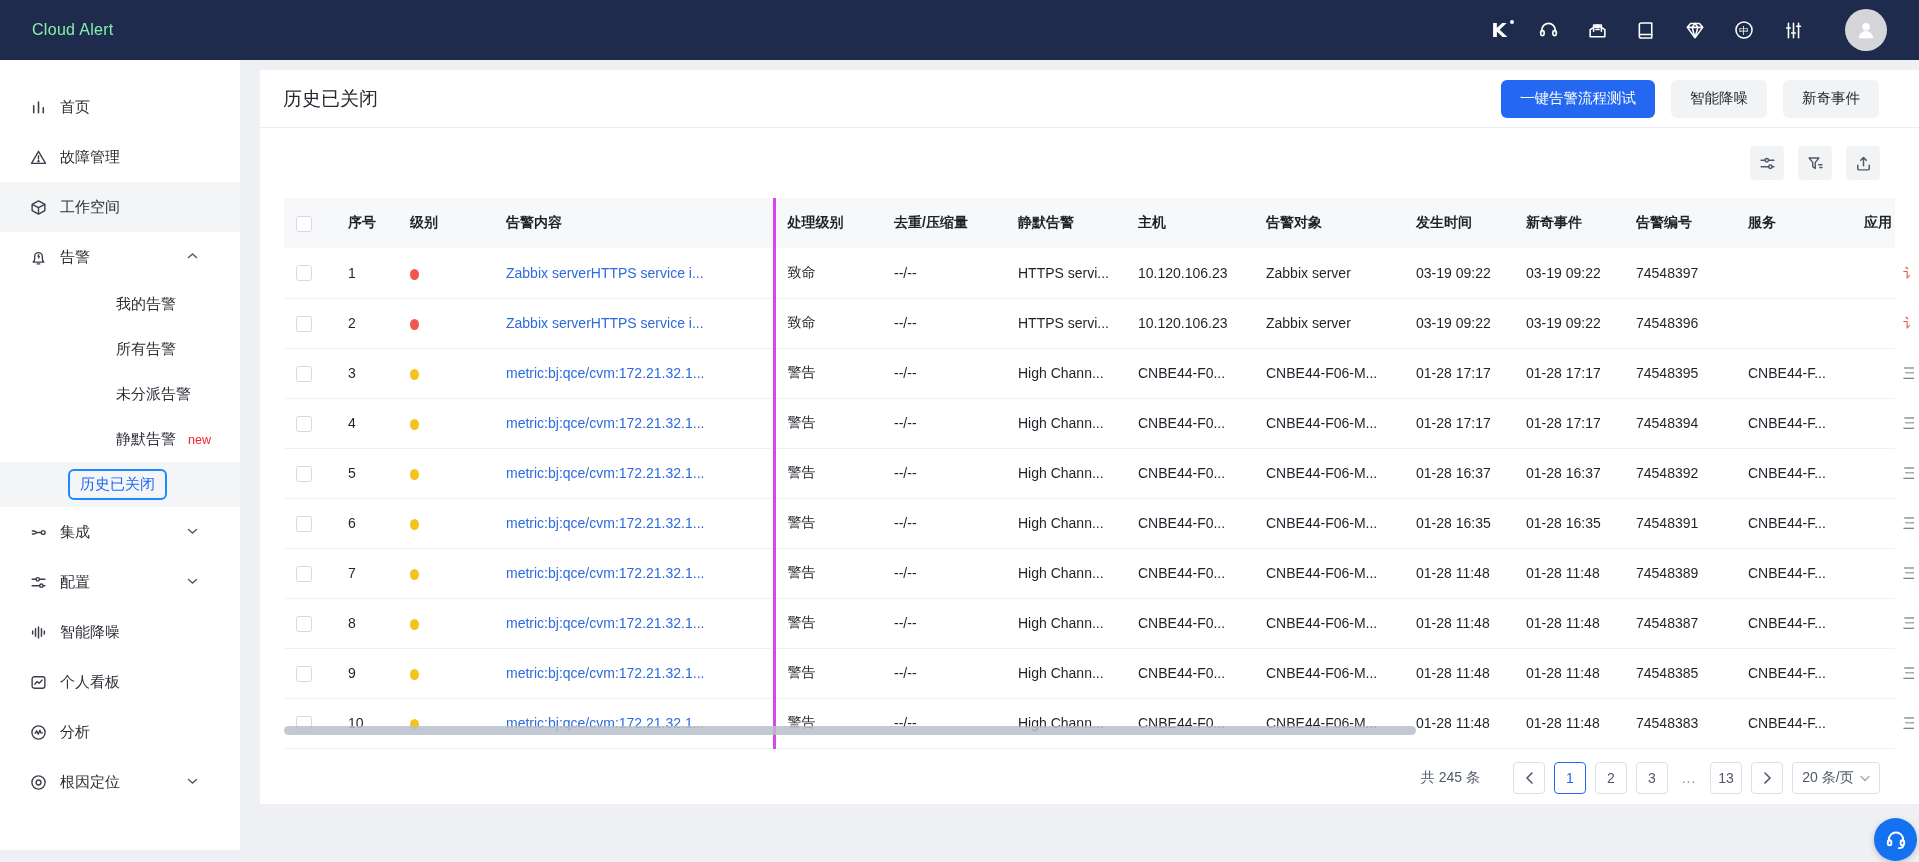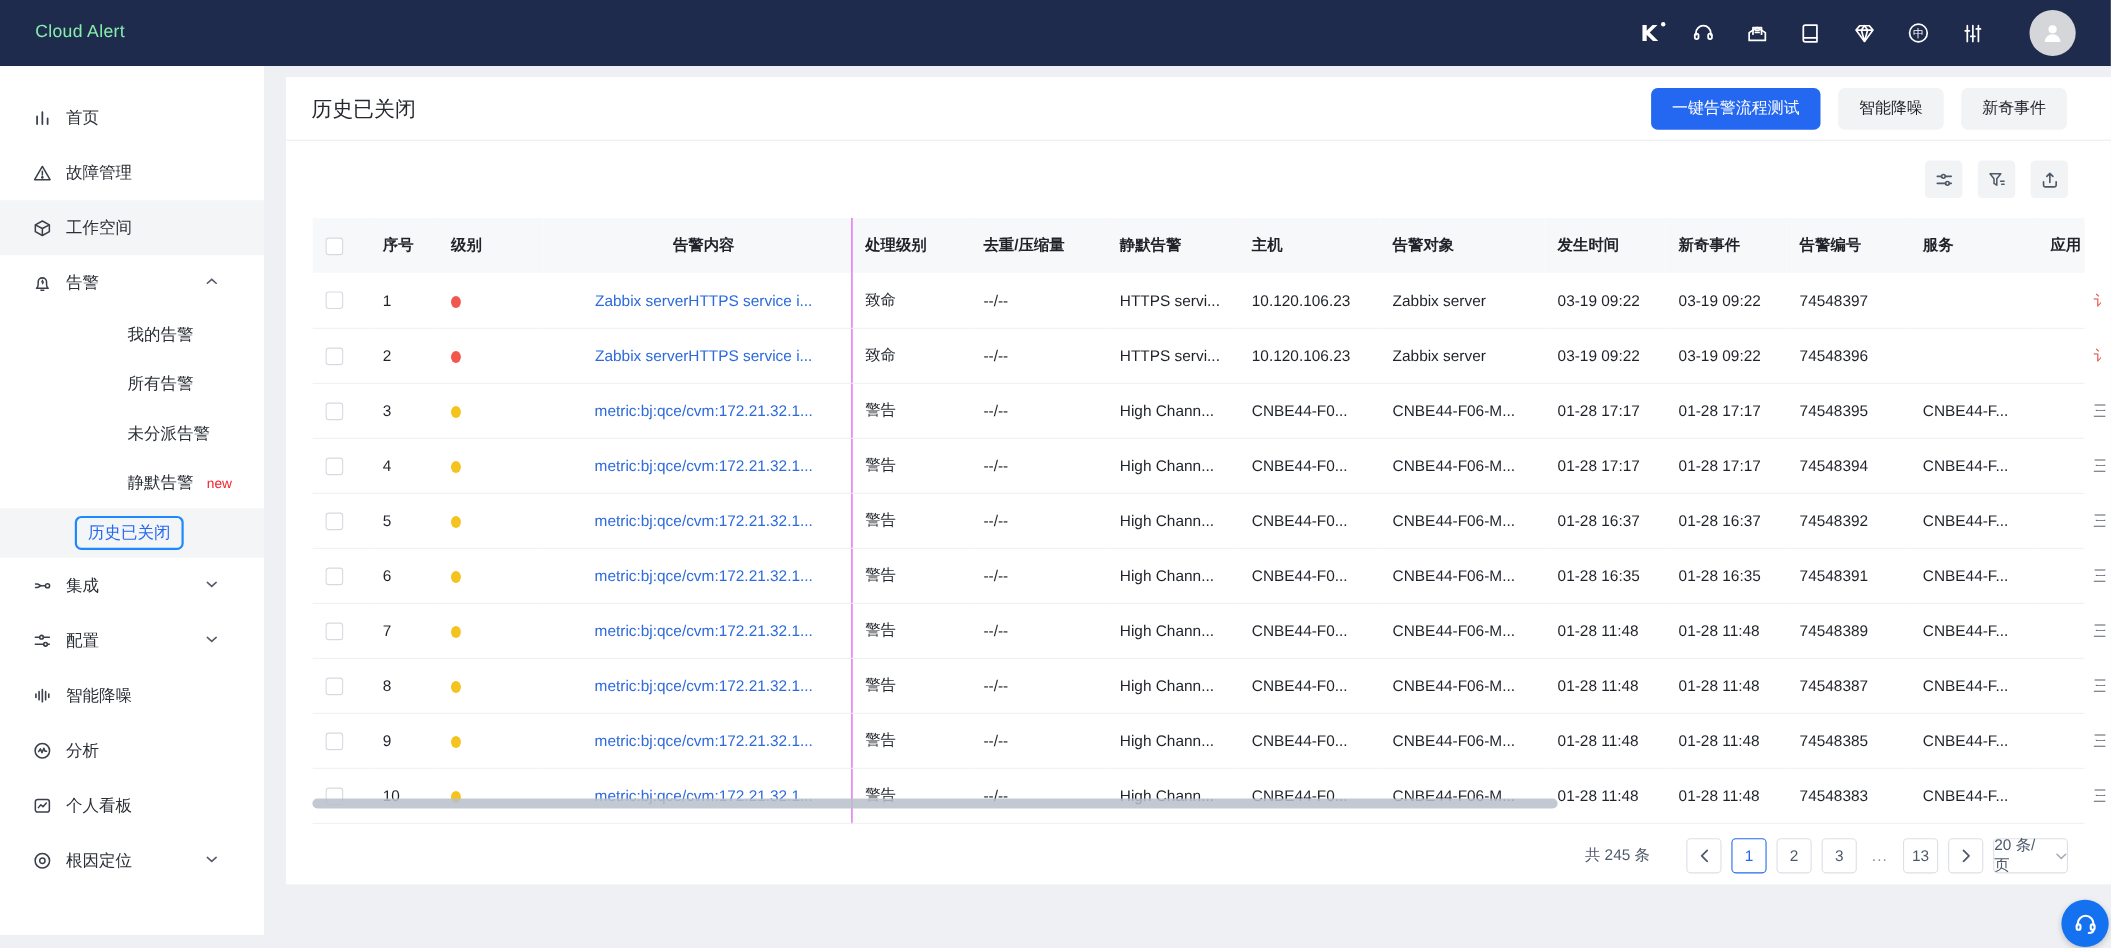--- a/index.html
+++ b/index.html
@@ -52,21 +52,21 @@
   .toolbar { display:flex; justify-content:flex-end; gap:14px; padding:18px 39px 10px 0; }
   .tool-btn { width:34px; height:34px; border-radius:4px; background:#f2f3f5; border:none;
     display:flex; align-items:center; justify-content:center; color:#4e5969; cursor:pointer; }
 
   .table-wrap { margin:8px 24px 0 24px; overflow:hidden; position:relative; }
   table { border-collapse:collapse; table-layout:fixed; width:1658px; font-size:14px; color:#1f2329; }
   thead th { background:#f7f8fa; height:50px; text-align:left; font-weight:700;
     padding:0 0 0 12px; white-space:nowrap; }
   tbody td { height:50px; border-bottom:1px solid #f0f1f3; padding:0 0 0 12px;
     white-space:nowrap; overflow:hidden; }
-  .c-content-b { border-right:1px solid #d946ef;text-align:center; }
+  .c-content-b { border-right:3px solid #d946ef; }
   .cb { display:inline-block; width:16px; height:16px; border:1px solid #d6dae0;
     border-radius:3px; background:#fff; vertical-align:middle; cursor:pointer; }
   .dot { display:inline-block; width:9px; height:11px; border-radius:50%; vertical-align:middle; }
   a.link { color:#2d6add; text-decoration:none; cursor:pointer; }
 
   .hscroll { position:absolute; left:24px; top:656px; width:1132px; height:9px;
     border-radius:5px; background:#b9c0ca; opacity:.85; cursor:pointer; }
 
   .edge-frags span { position:absolute; width:11px; height:20px; overflow:hidden;
     font-size:14px; line-height:20px; }
@@ -74,21 +74,21 @@
   
   .pagination { position:absolute; left:0; right:0; top:692px; display:flex;
     justify-content:flex-end; align-items:center; gap:9px; padding-right:39px;
     font-size:14px; color:#4e5969; }
   .pg-total { margin-right:24px; color:#4e5969; }
   .pg-btn { min-width:32px; height:32px; border:1px solid #dcdfe5; border-radius:4px;
     background:#fff; display:flex; align-items:center; justify-content:center;
     font-size:14px; color:#4e5969; cursor:pointer; font-family:inherit; }
   .pg-btn.current { border-color:#2468f2; color:#2468f2; }
   .pg-ellipsis { width:24px; text-align:center; color:#86909c; letter-spacing:1px; }
-  .pg-size { width:68px; height:32px; border:1px solid #dcdfe5; border-radius:4px;
+  .pg-size { width:88px; height:32px; border:1px solid #dcdfe5; border-radius:4px;
     background:#fff; display:flex; align-items:center; justify-content:center; gap:6px;
     color:#4e5969; cursor:pointer; }
   .pg-size .caret { color:#a3a9b3; }
 
   .chat-fab { position:absolute; right:2px; bottom:1px; width:43px; height:43px;
     border-radius:50%; background:#1472f0; display:flex; align-items:center;
     justify-content:center; color:#fff; cursor:pointer; box-shadow:0 2px 6px rgba(0,0,0,.2); }
 </style>
 </head>
 <body>
@@ -217,31 +217,31 @@
         </svg>
     </div>
     <div class="s-item">
       <svg class="sicon" viewBox="0 0 16 16" fill="none" stroke="currentColor" stroke-width="1.4" stroke-linecap="round">
           <path d="M2.5 6.5v3M5.2 4.5v7M8 2.8v10.4M10.8 4.5v7M13.5 6.5v3"></path>
         </svg>
       <span>智能降噪</span>
     </div>
     <div class="s-item">
       <svg class="sicon" viewBox="0 0 16 16" fill="none" stroke="currentColor" stroke-width="1.3" stroke-linecap="round" stroke-linejoin="round">
+          <rect x="2" y="2.6" width="12" height="10.8" rx="2"></rect>
+          <path d="M4.6 9.6l2.1-2.5 1.9 1.7 2.8-3.1"></path>
+        </svg>
+      <span>个人看板</span>
+    </div>
+    <div class="s-item">
+      <svg class="sicon" viewBox="0 0 16 16" fill="none" stroke="currentColor" stroke-width="1.3" stroke-linecap="round" stroke-linejoin="round">
           <circle cx="8" cy="8" r="6.2"></circle>
           <path d="M4.8 8.8l1.5-2.4 1.4 3.2 1.6-3.8 1 2.6h1.3"></path>
         </svg>
       <span>分析</span>
-    </div>
-    <div class="s-item">
-      <svg class="sicon" viewBox="0 0 16 16" fill="none" stroke="currentColor" stroke-width="1.3" stroke-linecap="round" stroke-linejoin="round">
-          <rect x="2" y="2.6" width="12" height="10.8" rx="2"></rect>
-          <path d="M4.6 9.6l2.1-2.5 1.9 1.7 2.8-3.1"></path>
-        </svg>
-      <span>个人看板</span>
     </div>
     <div class="s-item">
       <svg class="sicon" viewBox="0 0 16 16" fill="none" stroke="currentColor" stroke-width="1.3">
           <circle cx="8" cy="8" r="6.2"></circle>
           <circle cx="8" cy="8" r="2.3"></circle>
         </svg>
       <span>根因定位</span>
       <svg class="chev" width="11" height="8" viewBox="0 0 11 8" fill="none" stroke="currentColor" stroke-width="1.5" stroke-linecap="round">
           <path d="M1.5 2.5 5.5 6l4-3.5"></path>
         </svg>

